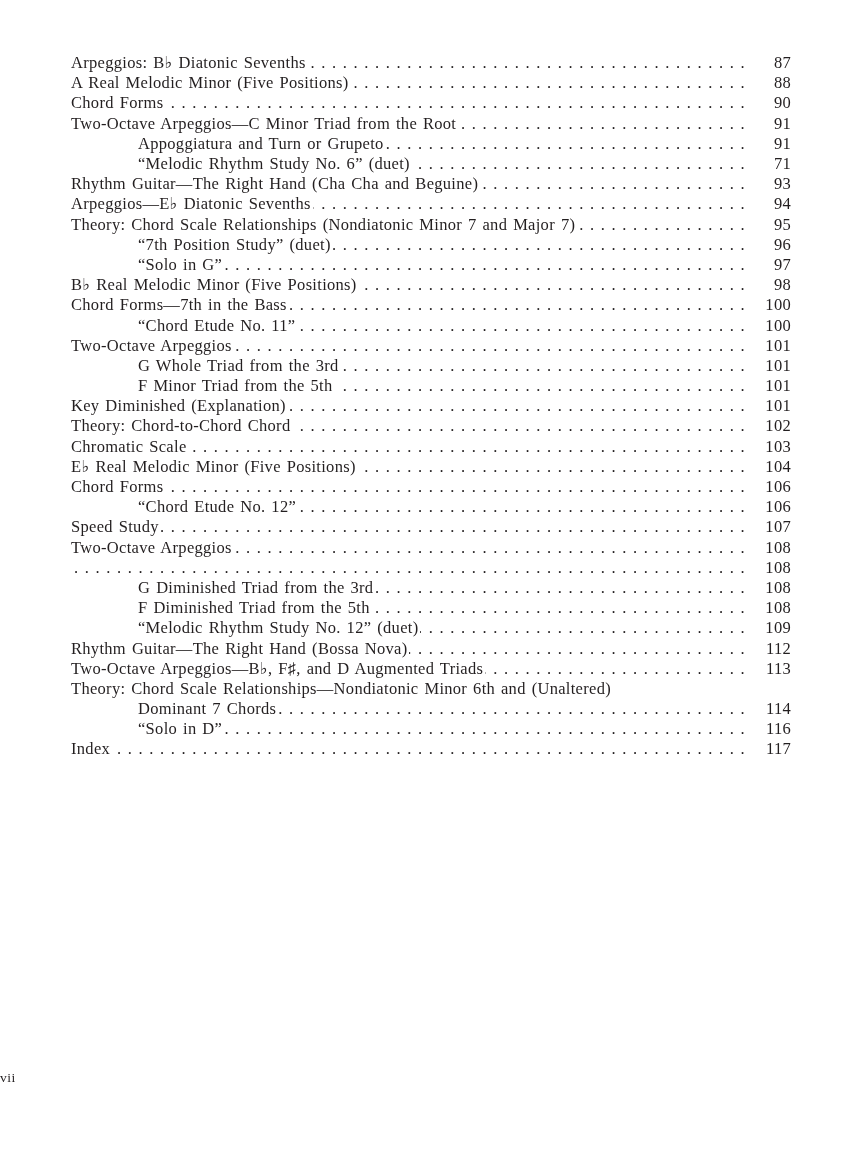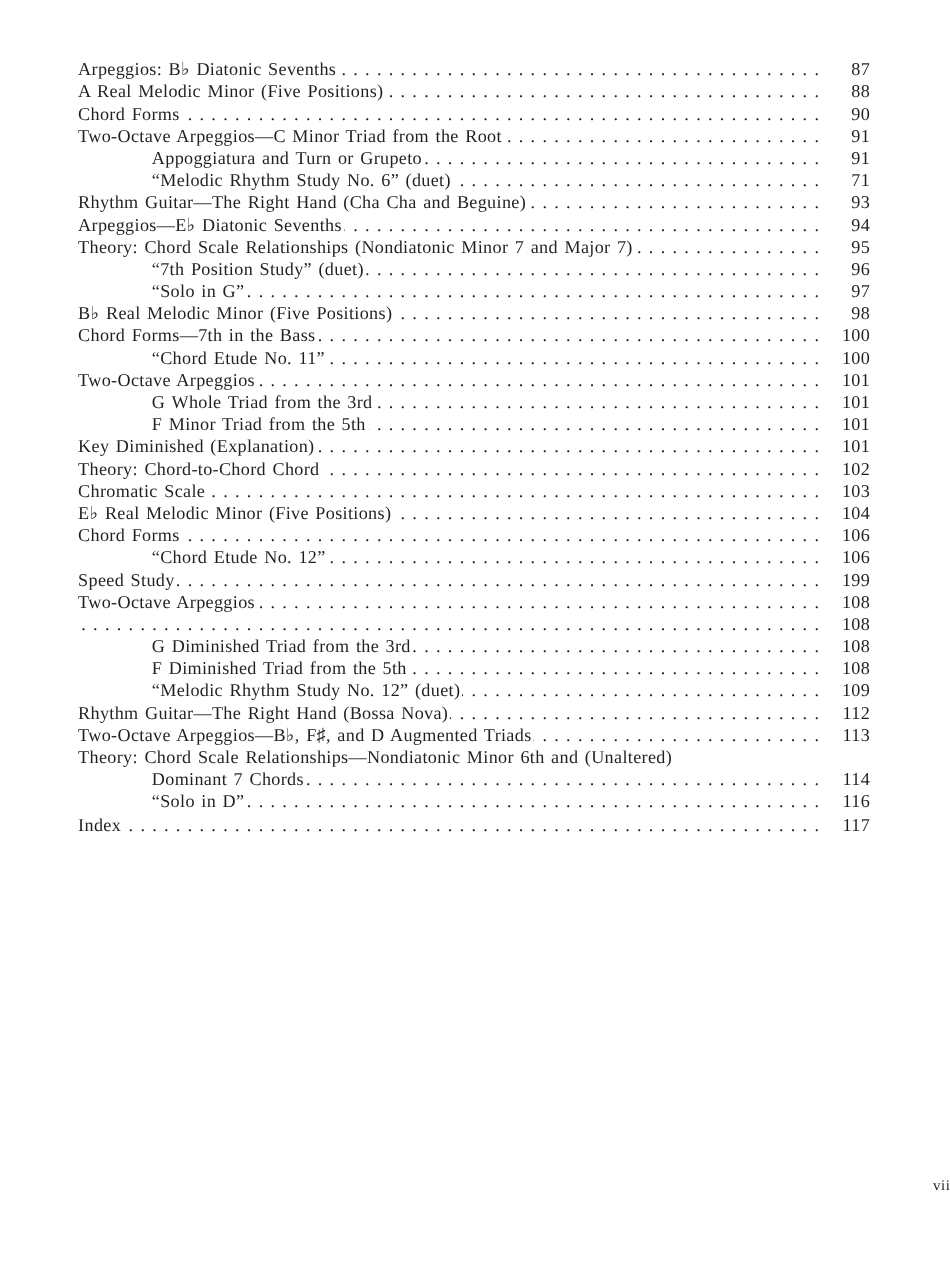--- a/index.html
+++ b/index.html
@@ -18,21 +18,21 @@
     background: #ffffff;
   }
   .toc {
     position: absolute;
     left: 71px;
     top: 53px;
     width: 720px;
   }
   .toc-row {
     display: flex;
-    align-items: flex-end;
+    align-items: center;
     height: 20.2px;
     font-size: 16.5px;
     letter-spacing: 0.3px;
     word-spacing: 1.5px;
     white-space: nowrap;
   }
   .toc-row.indent .toc-title { padding-left: 67px; }
   .toc-title { flex: none; }
   .toc-leader {
     flex: 1 1 auto;
@@ -52,21 +52,21 @@
   .toc-page {
     flex: none;
     width: 46px;
     text-align: right;
   }
   .footer {
     position: absolute;
     top: 1070px;
     left: 0;
     width: 864px;
-    text-align: right;
+    text-align: left;
     font-size: 13.5px;
     letter-spacing: 0.5px;
   }
 </style>
 </head>
 <body>
 
 <div class="page">
   <div class="toc" id="toc-list">
       <div class="toc-row">
@@ -180,21 +180,21 @@
     <span class="toc-page">106</span>
   </div>
       <div class="toc-row indent">
     <span class="toc-title">“Chord Etude No. 12”</span>
     <span class="toc-leader"></span>
     <span class="toc-page">106</span>
   </div>
       <div class="toc-row">
     <span class="toc-title">Speed Study</span>
     <span class="toc-leader"></span>
-    <span class="toc-page">199</span>
+    <span class="toc-page">107</span>
   </div>
       <div class="toc-row">
     <span class="toc-title">Two-Octave Arpeggios</span>
     <span class="toc-leader"></span>
     <span class="toc-page">108</span>
   </div>
       <div class="toc-row indent">
     <span class="toc-leader"></span>
     <span class="toc-page">108</span>
   </div>

